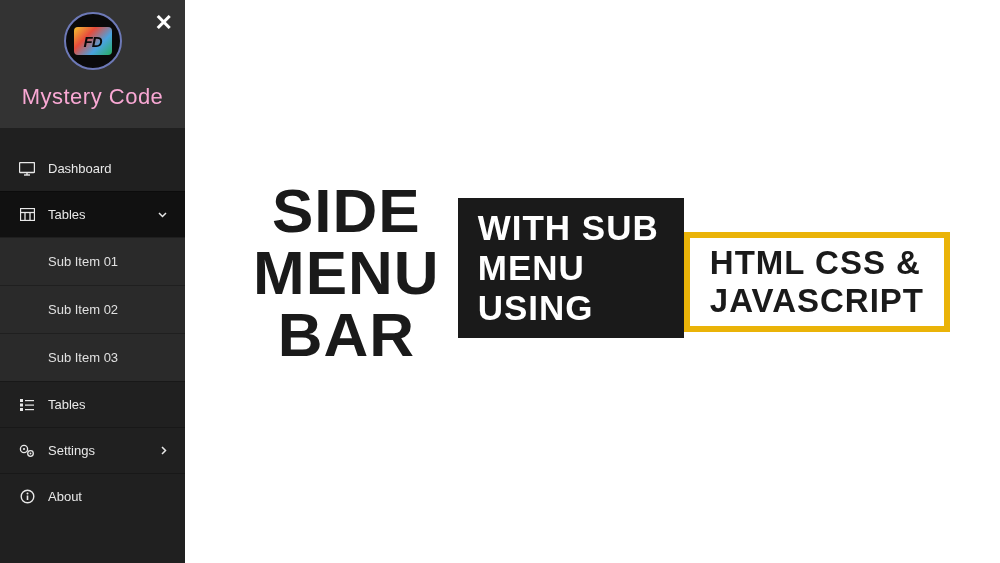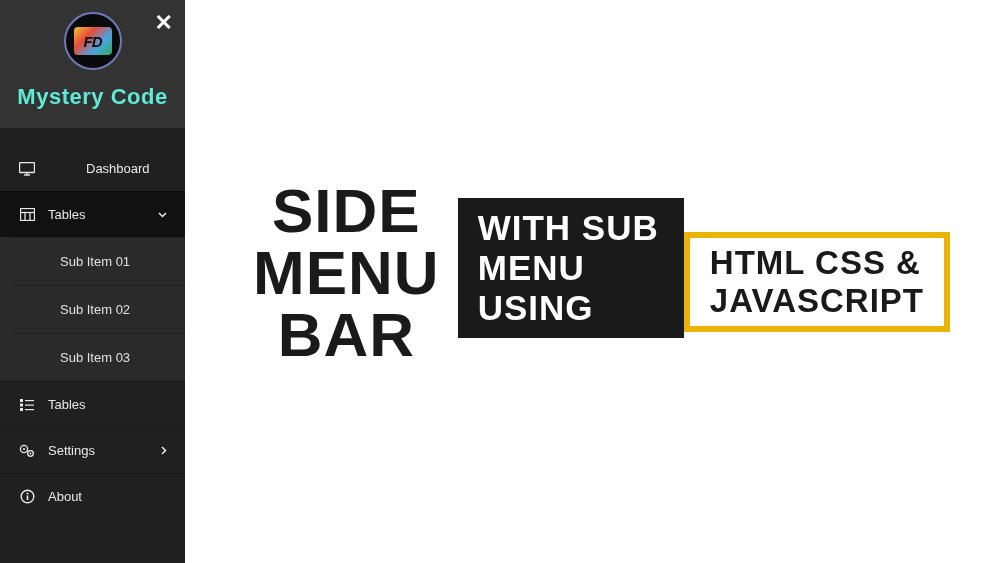--- a/index.html
+++ b/index.html
@@ -60,59 +60,57 @@
       align-items: center;
       justify-content: center;
       font-size: 15px;
       font-weight: 900;
       color: #0a0a0a;
       font-style: italic;
       letter-spacing: -1px;
     }
     .brand-title {
       font-size: 22px;
-      font-weight: 700;
-      color: #5eead4;
+      font-weight: 400;
+      color: #f9a8d4;
       letter-spacing: 0.5px;
     }
     .nav {
       flex: 1;
       padding-top: 18px;
     }
     .nav-item {
       display: flex;
       align-items: center;
       padding: 15px 18px;
       font-size: 13px;
       color: #e8e8e8;
       cursor: pointer;
       border-top: 1px solid rgba(0,0,0,0.25);
     }
     .nav-item.first {
       border-top: none;
-      gap: 38px;
     }
     .nav-item.active {
       background: #111111;
       justify-content: space-between;
     }
     .nav-icon {
       width: 18px;
       margin-right: 12px;
       display: inline-flex;
       align-items: center;
       justify-content: center;
     }
     .nav-chevron {
       margin-left: auto;
       font-size: 10px;
     }
     .submenu {
       background: #2a2a2a;
-      padding-left: 12px;
     }
     .submenu-item {
       padding: 16px 18px 16px 48px;
       font-size: 13px;
       color: #e0e0e0;
       cursor: pointer;
       border-top: 1px solid rgba(0,0,0,0.25);
     }
     .main {
       flex: 1;

